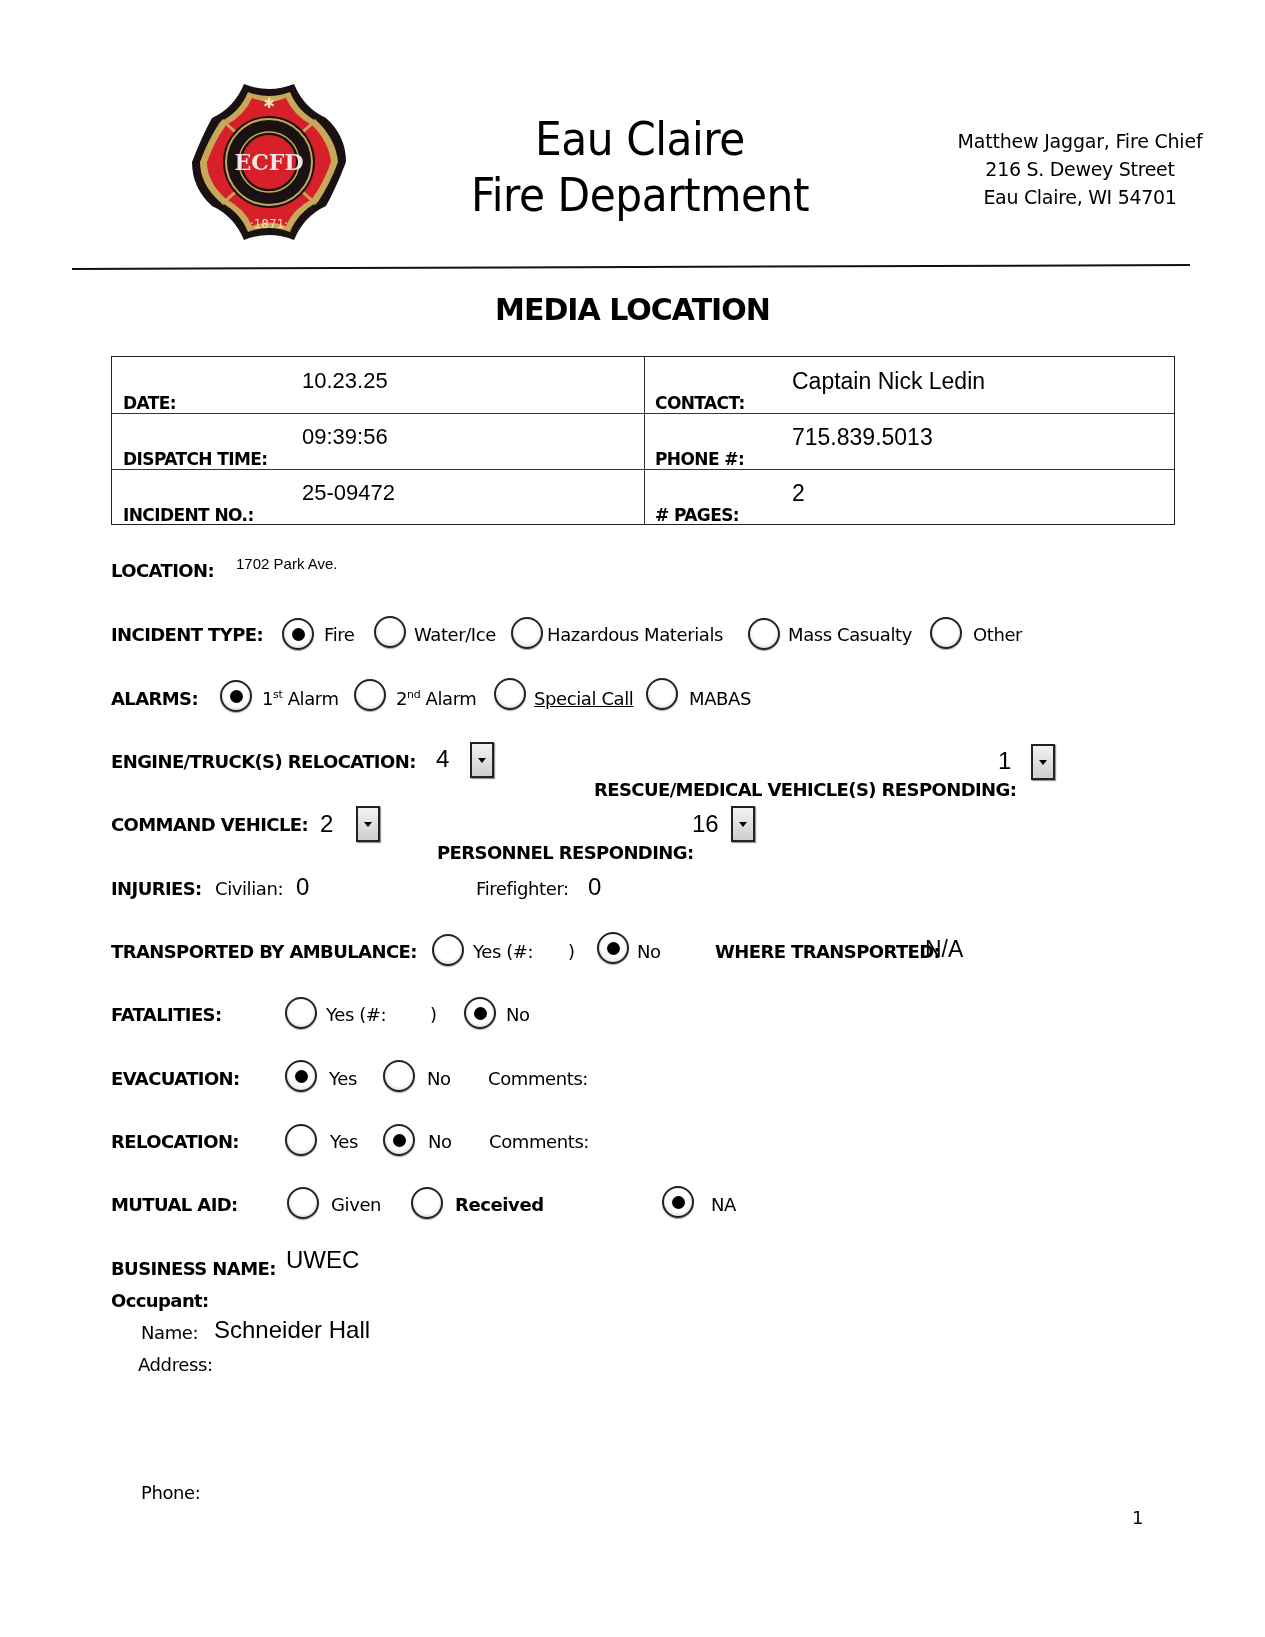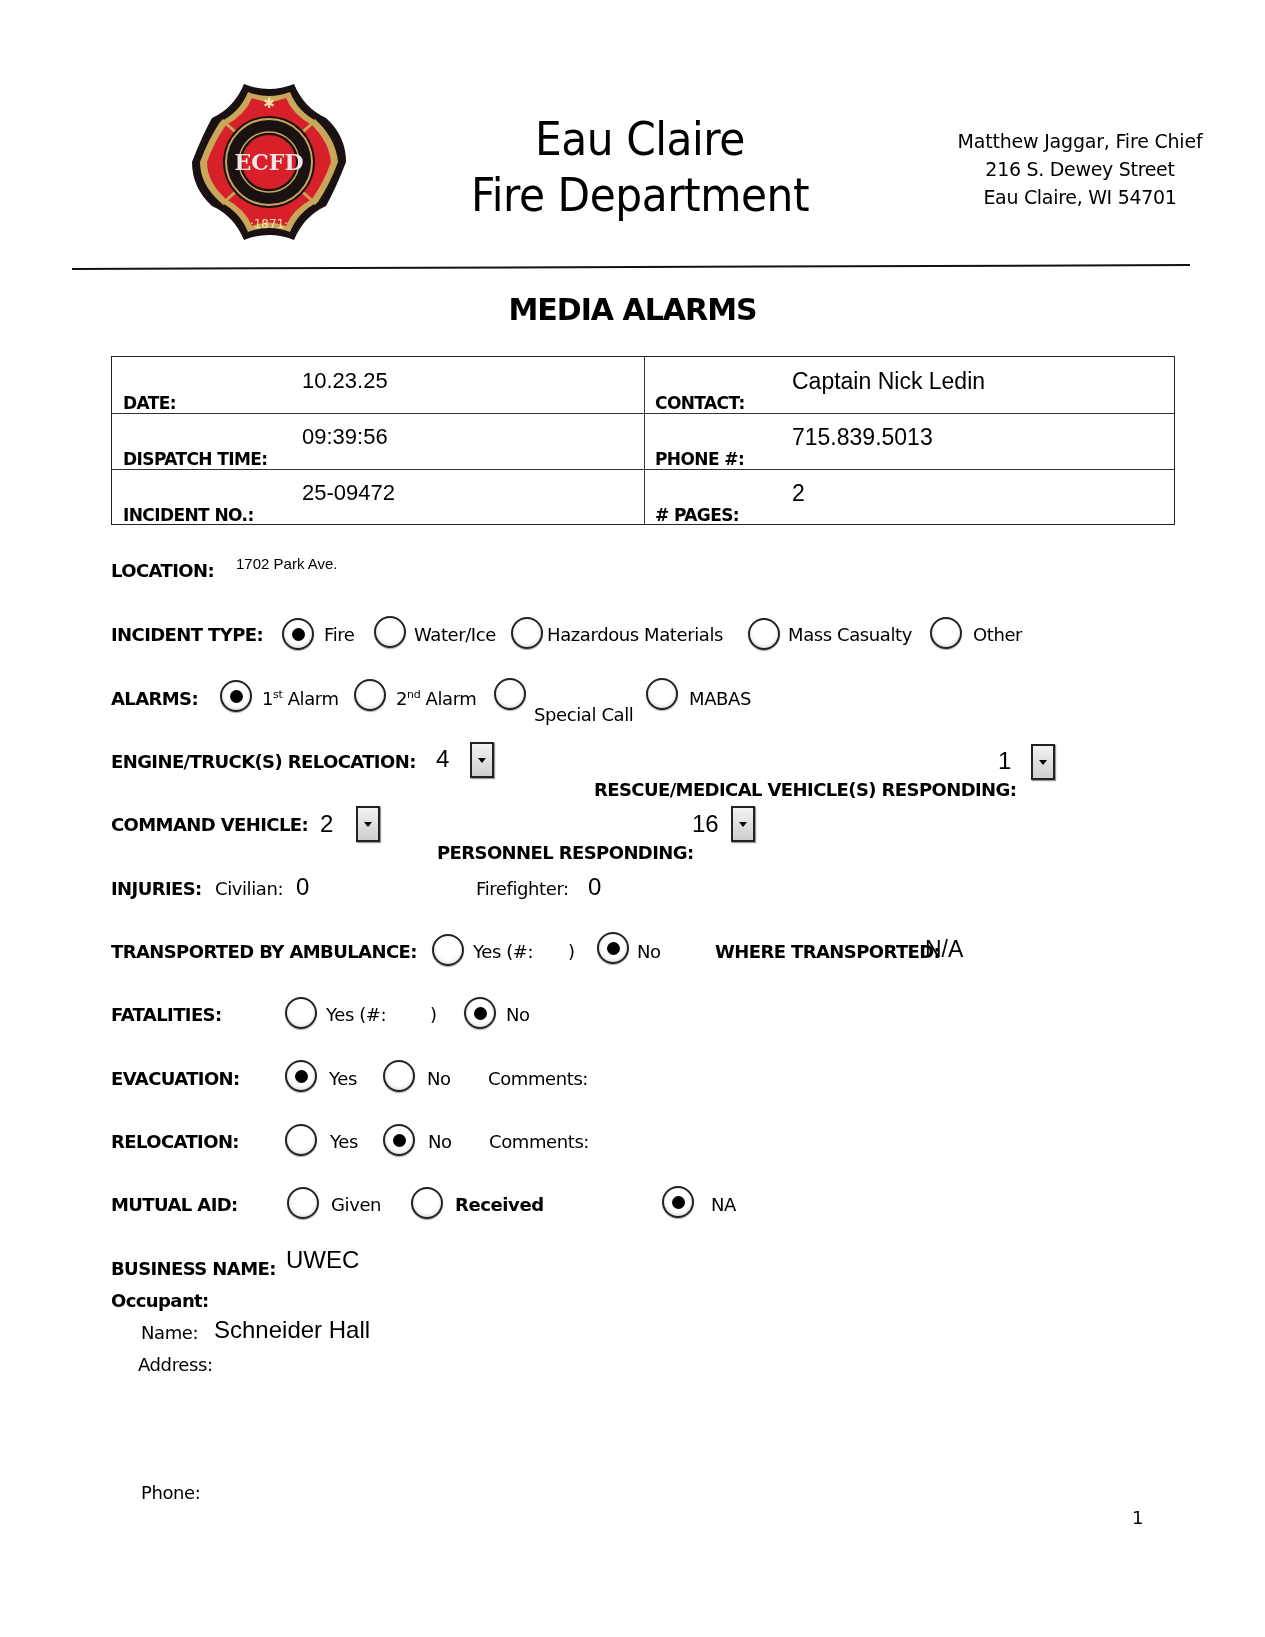--- a/index.html
+++ b/index.html
@@ -62,21 +62,21 @@
 
 <div class="abs title" style="left:440px; width:400px; top:112px;">Eau Claire</div>
 <div class="abs title" style="left:420px; width:440px; top:168px;">Fire Department</div>
 
 <div class="abs addr" style="left:910px; width:340px; top:130px; letter-spacing:-0.2px;">Matthew Jaggar, Fire Chief</div>
 <div class="abs addr" style="left:910px; width:340px; top:158px;">216 S. Dewey Street</div>
 <div class="abs addr" style="left:910px; width:340px; top:186px;">Eau Claire, WI  54701</div>
 
 <div class="abs" id="header-rule"></div>
 
-<div class="abs" id="media-release">MEDIA ALARMS</div>
+<div class="abs" id="media-release">MEDIA LOCATION</div>
 
 <div class="abs" id="info-table">
   <div class="hline" style="top:56px;"></div>
   <div class="hline" style="top:112px;"></div>
   <div class="vline"></div>
 
   <div class="cell" style="left:0; top:0; width:532px; height:56px;">
     <span class="lbl">DATE:</span>
     <span class="val" style="left:190px;">10.23.25</span>
   </div>
@@ -121,21 +121,21 @@
 <div class="abs txt" style="left:973px; top:624px;">Other</div>
 
 <div class="abs lbl" style="left:111px; top:688px;">ALARMS:</div>
 <div class="radio" style="left:220px; top:680px;">
     <span class="dot"></span>
   </div>
 <div class="abs txt" style="left:262px; top:688px;"><span>1</span><sup>st</sup><span> Alarm</span></div>
 <div class="radio off" style="left:354px; top:679px;"></div>
 <div class="abs txt" style="left:396px; top:688px;"><span>2</span><sup>nd</sup><span> Alarm</span></div>
 <div class="radio off" style="left:494px; top:678px;"></div>
-<div class="abs txt" style="left:534px; top:704px;">Special Call</div>
+<div class="abs txt" style="left:534px; top:688px;text-decoration:underline;">Special Call</div>
 <div class="radio off" style="left:646px; top:678px;"></div>
 <div class="abs txt" style="left:689px; top:688px;">MABAS</div>
 
 <div class="abs lbl" style="left:111px; top:751px;">ENGINE/TRUCK(S) RELOCATION:</div>
 <div class="abs val" style="left:436px; top:745px; font-size:24px;">4</div>
 <div class="dd" style="left:470px; top:742px;"></div>
 
 <div class="abs lbl" style="left:594px; top:751px;margin-top:28px;">RESCUE/MEDICAL VEHICLE(S) RESPONDING:</div>
 <div class="abs val" style="left:998px; top:747px; font-size:24px;">1</div>
 <div class="dd" style="left:1031px; top:744px;"></div>

